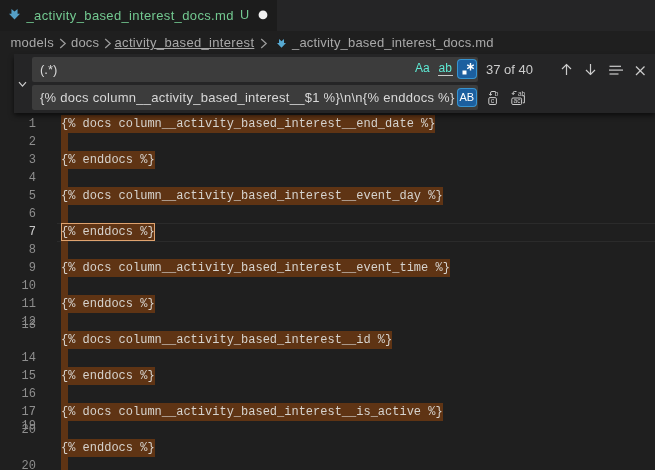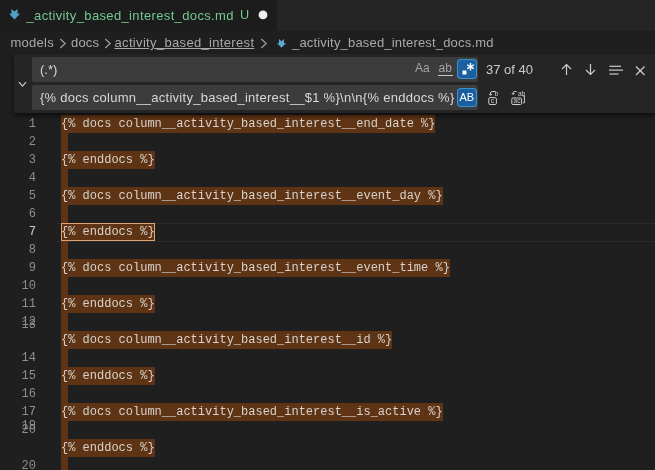--- a/index.html
+++ b/index.html
@@ -24,21 +24,21 @@
   .stub { display:inline-block; width:7.2px; height:18px; background:#5f3414; }
   .cur { box-shadow:inset 0 0 0 1px #dfa36f; }
   .clb { left:57px; right:0; height:1px; background:#2b2b2b; }
   
   #widget { left:14px; top:54px; width:641px; height:58.5px; background:#252526;
     box-shadow:0 2.5px 5px rgba(0,0,0,0.62); }
   .inp { left:32px; width:446px; height:25px; background:#3c3c3c; border-radius:2px;
     font-size:13px; color:#d8d8d8; line-height:25px; white-space:pre; }
   .inp .txt { position:absolute; left:8px; top:0; }
   .tg { position:absolute; top:3.8px; width:18.5px; height:17.5px; border-radius:3px;
-    text-align:center; line-height:17.5px; font-size:12px; color:#a3a3a3; }
+    text-align:center; line-height:17.5px; font-size:12px; color:#5eead4; }
   .tgon { background:#1c5f9f; box-shadow:0 0 0 1px #3794d1; }
   svg { display:block; }
 </style>
 </head>
 <body>
 
 <div class="abs" id="tabbar"></div>
 <div class="abs" id="tab"></div>
 <svg class="abs" style="left:9px; top:8px;" width="11" height="12.5" viewBox="0 0 13.5 13">
   <path d="M3,0 L6.75,3.2 L10.5,0 L10.5,6 L13.5,6 L6.75,13 L0,6 L3,6 Z" fill="#549fc7"></path>

